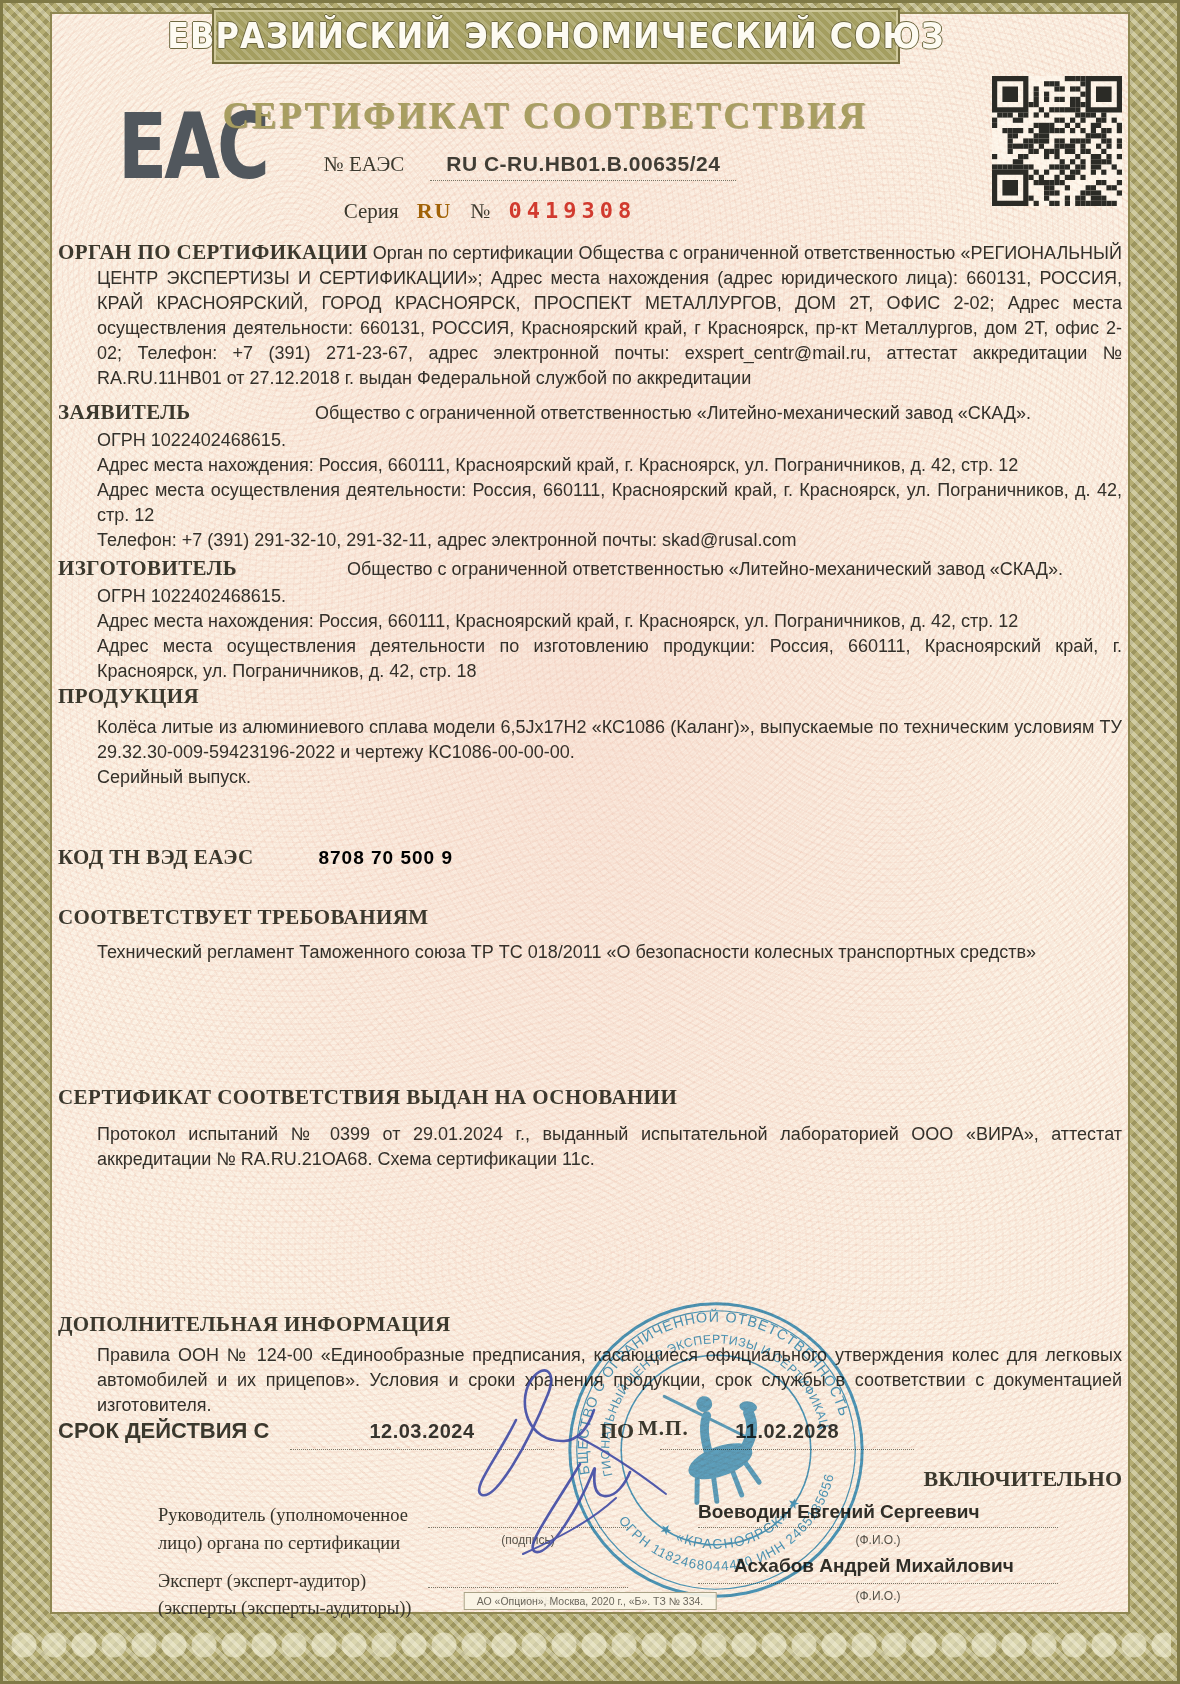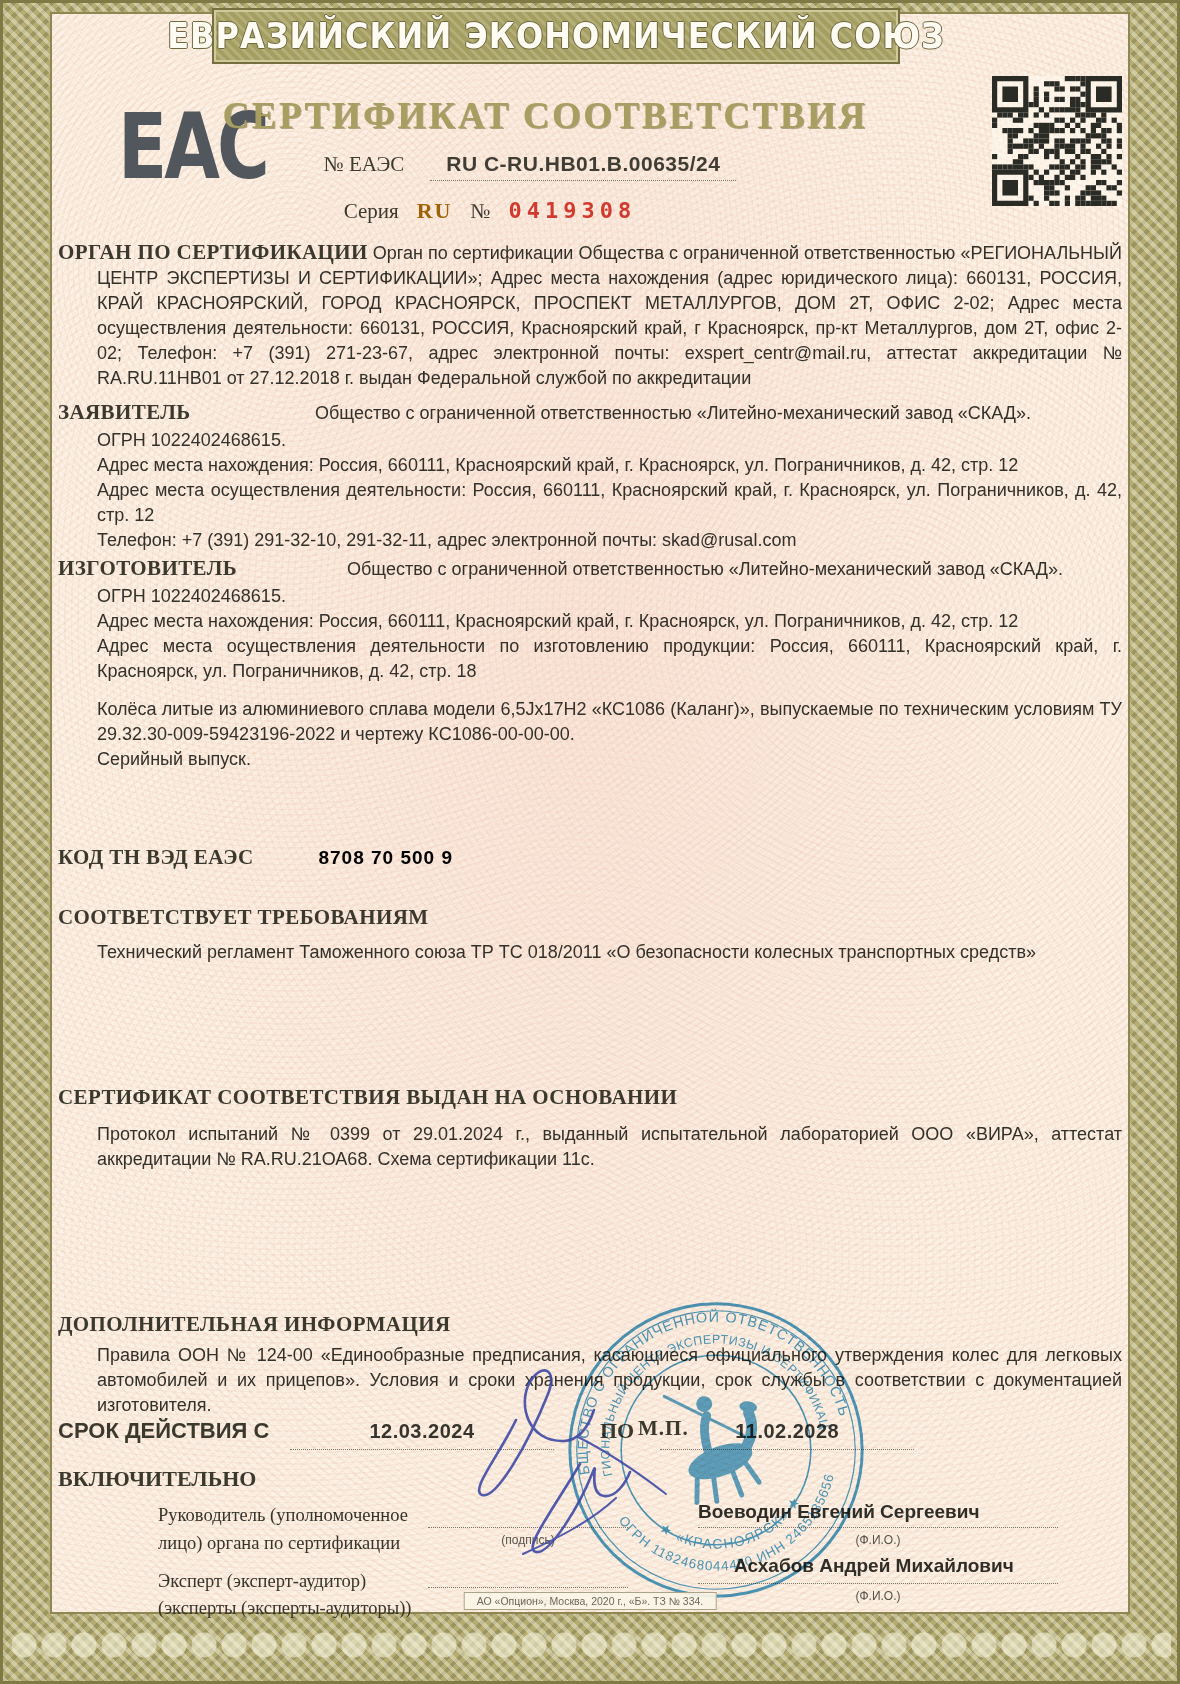--- a/index.html
+++ b/index.html
@@ -91,21 +91,21 @@
   .tnved-val{font-weight:700;font-size:19px;color:#000000;letter-spacing:1px;}
   
   .valid{position:absolute;left:58px;top:1418px;z-index:2;width:1064px;}
   .valid .row{display:flex;align-items:baseline;}
   .valid .vlabel{font-family:Liberation Sans, sans-serif;font-weight:700;font-size:22px;color:#3b382d;width:232px;}
   .valid .slot{border-bottom:1.5px dotted #7c7868;text-align:center;padding:0 8px 6px 8px;}
   .valid .slot1{width:248px;margin-left:0;}
   .valid .po{font-family:"Liberation Serif",serif;font-weight:700;font-size:22px;color:#3b382d;margin:0 26px 0 46px;}
   .valid .slot2{width:238px;}
   .valid .date{font-weight:700;font-size:20px;color:#37342e;letter-spacing:.5px;}
-  .valid .incl{font-family:"Liberation Serif",serif;font-weight:700;font-size:22px;color:#3b382d;margin-top:16px;}
+  .valid .incl{font-family:"Liberation Serif",serif;font-weight:700;font-size:22px;color:#3b382d;margin-top:16px;text-align:right;}
   
   .sig-area{position:absolute;left:58px;top:1495px;width:1064px;height:140px;z-index:2;}
   .sig-area .role{position:absolute;font-family:"Liberation Serif",serif;font-size:18.5px;color:#36332a;}
   .sig-line{position:absolute;border-bottom:1.5px dotted #7c7868;}
   .cap{position:absolute;font-size:12px;color:#57534a;text-align:center;}
   .sig-name{position:absolute;font-weight:700;font-size:19px;color:#2f2d27;white-space:nowrap;}
   .mp{
     position:absolute;left:638px;top:1416px;z-index:3;
     font-family:"Liberation Serif",serif;font-weight:700;font-size:21px;color:#3b382d;letter-spacing:1px;
   }
@@ -407,21 +407,22 @@
   <p class="btxt">
     <span class="slabel" style="display:inline-block;width:284px">ИЗГОТОВИТЕЛЬ</span>
     <span>Общество с ограниченной ответственностью «Литейно-механический завод «СКАД».</span>
   </p>
   <p class="btxt ind mt">ОГРН 1022402468615.</p>
   <p class="btxt ind">Адрес места нахождения: Россия, 660111, Красноярский край, г. Красноярск, ул. Пограничников, д. 42, стр. 12</p>
   <p class="btxt ind just">Адрес места осуществления деятельности по изготовлению продукции: Россия, 660111, Красноярский край, г. Красноярск, ул. Пограничников, д. 42, стр. 18</p>
 </div>
 
 <div class="sec" style="top:684px">
-  <p class="btxt ind just" style="margin-top:13px">Колёса литые из алюминиевого сплава модели 6,5Jх17Н2 «КС1086 (Каланг)», выпускаемые по техническим условиям ТУ 29.32.30-009-59423196-2022 и чертежу КС1086-00-00-00.</p>
+  <div class="slabel">ПРОДУКЦИЯ</div>
+  <p class="btxt ind just" style="margin-top:6px">Колёса литые из алюминиевого сплава модели 6,5Jх17Н2 «КС1086 (Каланг)», выпускаемые по техническим условиям ТУ 29.32.30-009-59423196-2022 и чертежу КС1086-00-00-00.</p>
   <p class="btxt ind">Серийный выпуск.</p>
 </div>
 
 <div class="sec" style="top:845px">
   <span class="slabel" style="display:inline-block;width:256px">КОД ТН ВЭД ЕАЭС</span>
   <span class="tnved-val">8708 70 500 9</span>
 </div>
 
 <div class="sec" style="top:905px">
   <div class="slabel">СООТВЕТСТВУЕТ ТРЕБОВАНИЯМ</div>

